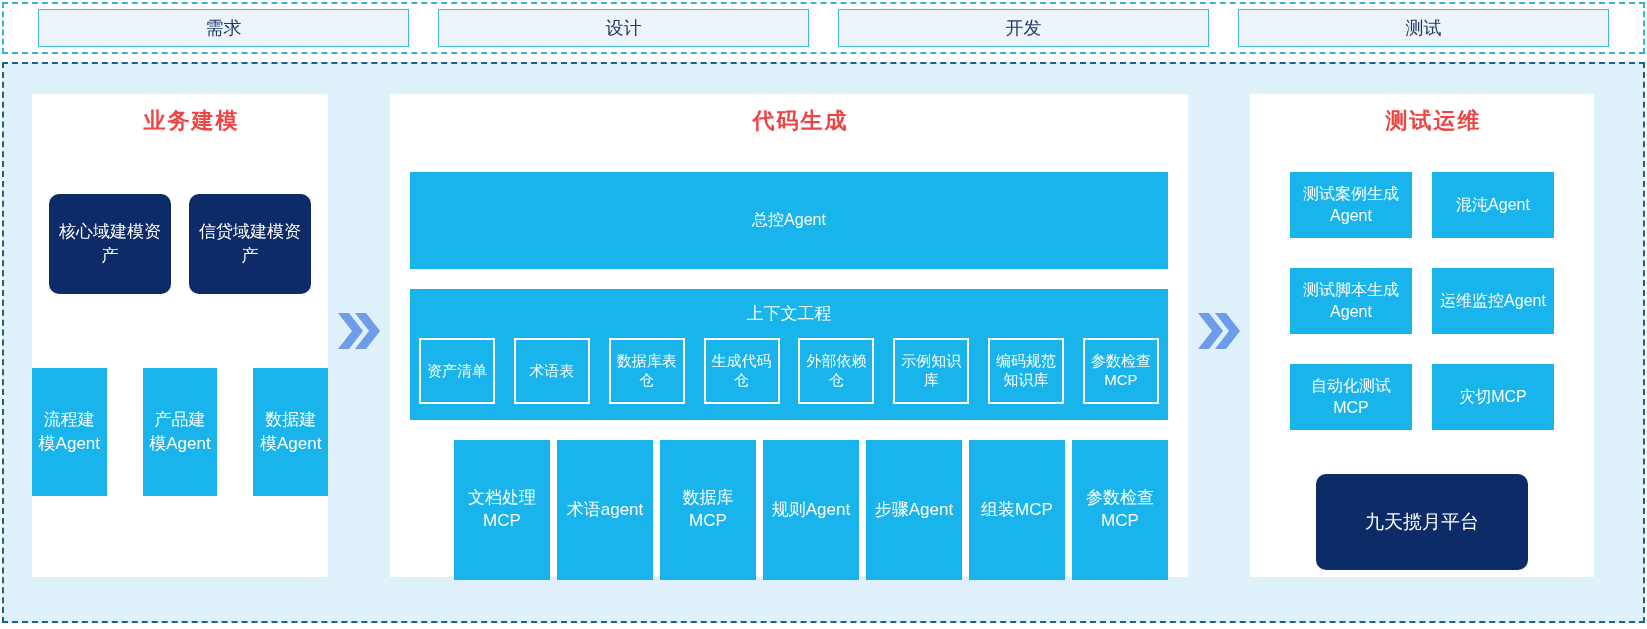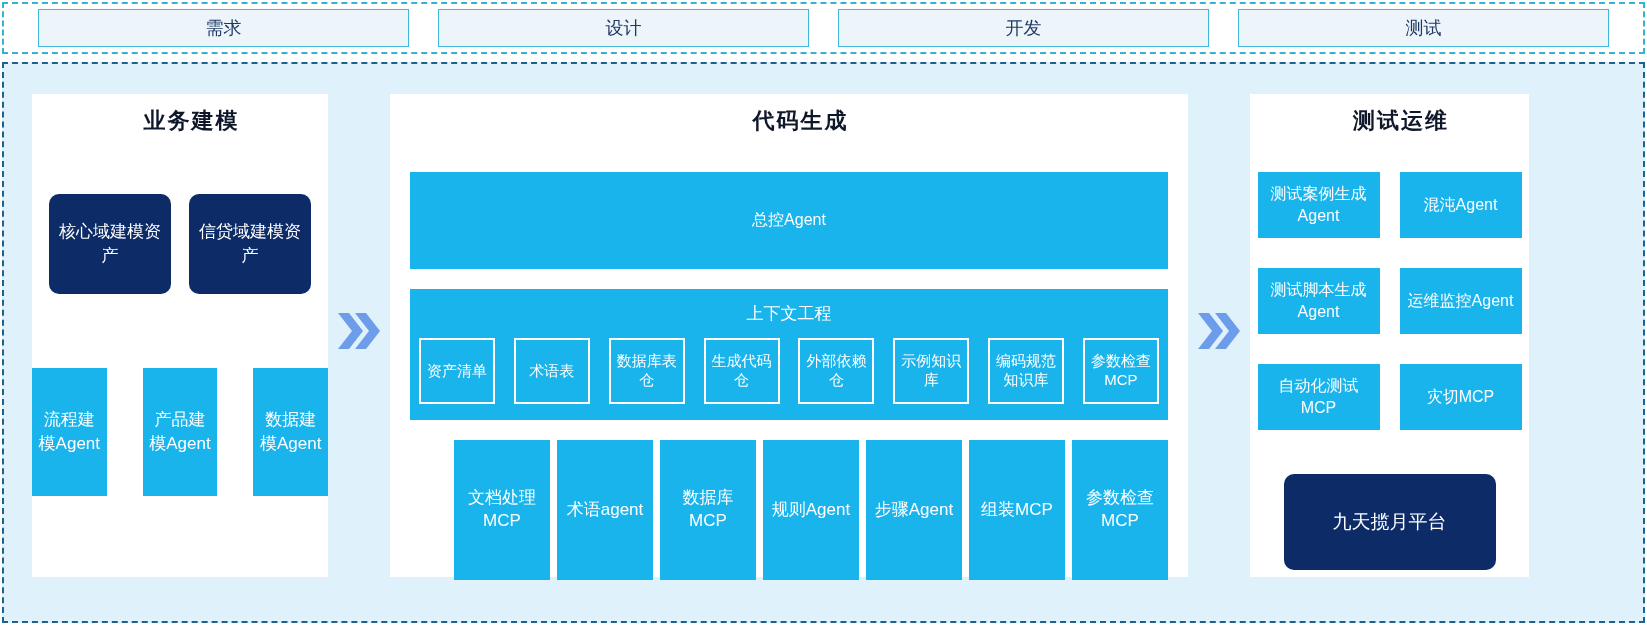--- a/index.html
+++ b/index.html
@@ -17,21 +17,21 @@
     color:#1f3864; font-size:18px;
   }
 
   .main{
     margin:8px 2px 2px 2px; height:561px;
     background:#dff1fb; border:2px dashed #1f618d;
     display:flex; padding:30px 26px 44px 28px;
   }
   .panel{ background:#ffffff; padding-top:12px; }
   .panel-title{
-    text-align:center; font-size:22px; font-weight:bold; color:#0f172a;
+    text-align:center; font-size:22px; font-weight:bold; color:#ef4444;
     letter-spacing:2px;
     margin-left:23px;
   }
   .cyanbox{
     background:#1ab4ec; color:#ffffff; display:flex;
     align-items:center; justify-content:center; text-align:center;
   }
   .navybox{
     background:#0d2b67; color:#ffffff; border-radius:10px; display:flex;
     align-items:center; justify-content:center; text-align:center;
@@ -59,21 +59,21 @@
   .context-items{ margin-top:13px; display:flex; justify-content:space-between; }
   .context-item{
     width:76px; height:66px; border:2px solid #ffffff; background:#1ab4ec;
     color:#ffffff; font-size:15px; line-height:1.25; padding:2px;
     display:flex; align-items:center; justify-content:center; text-align:center;
   }
   .tools-row{ margin:20px 20px 0 20px; display:flex; justify-content:space-between;padding-left:44px; }
   .tools-row .cyanbox{ width:96px; height:140px; font-size:17px; line-height:1.35; padding:4px; }
 
   
-  .panel-right{ width:279px; }
+  .panel-right{ width:344px; }
   .ops-grid{
     margin-top:36px; display:grid; grid-template-columns:122px 122px;
     gap:30px 20px; justify-content:center;
   }
   .ops-grid .cyanbox{ min-height:66px; font-size:16px; line-height:1.35; padding:4px; }
   .platform-box{ margin:44px auto 0 auto; width:212px; height:96px; font-size:19px; }
 </style>
 </head>
 <body>
 

